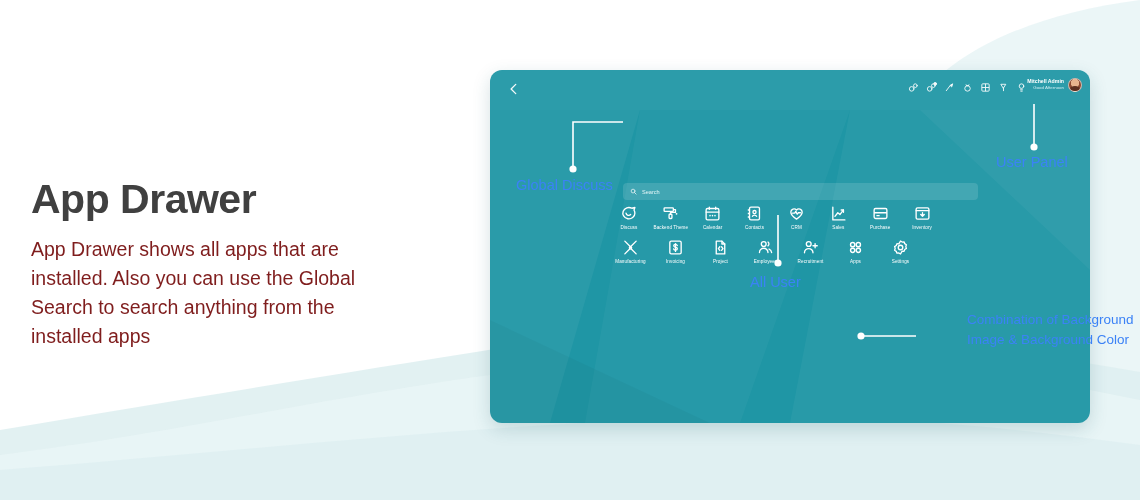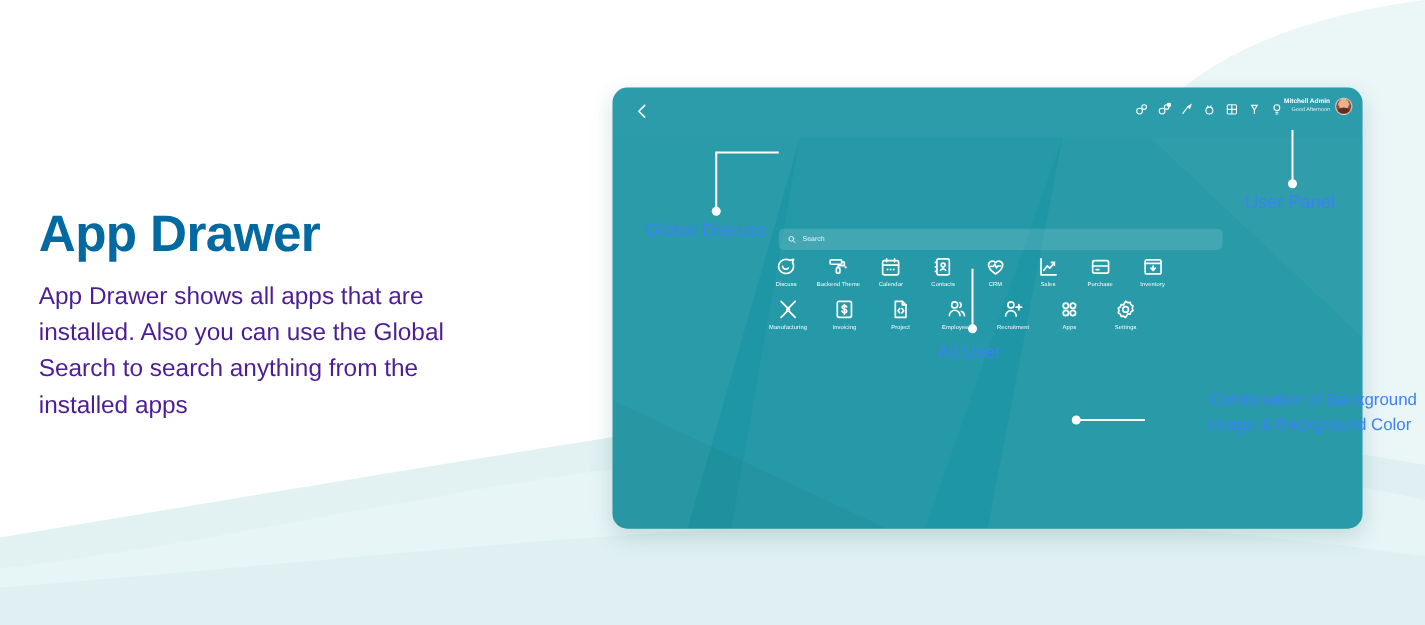--- a/index.html
+++ b/index.html
@@ -7,25 +7,25 @@
     width:1140px;height:500px;position:relative;overflow:hidden;
     background:#ffffff;
     font-family:"Liberation Sans", sans-serif;
   }
   .bg-layer{position:absolute;inset:0;overflow:hidden;}
   .bg-layer svg{position:absolute;inset:0;}
 
   
   .left-copy{position:absolute;left:31px;top:162px;width:400px;}
   .headline{
-    font-size:41px;font-weight:bold;color:#0369a1;letter-spacing:-0.5px;
-    margin:4px 0 14px 0;line-height:1.05;
+    font-size:41px;font-weight:bold;color:#404040;letter-spacing:-0.5px;
+    margin:16px 0 14px 0;line-height:1.05;
   }
   .body-copy{
-    font-size:19.5px;color:#4c1d95;line-height:1.48;margin:0;
+    font-size:19.5px;color:#7f1d1d;line-height:1.48;margin:0;
     max-width:360px;
   }
 
   
   .drawer{
     position:absolute;left:490px;top:70px;width:600px;height:353px;
     border-radius:12px;overflow:hidden;
     background:#1f96a5;
     box-shadow:0 6px 18px rgba(20,90,100,0.18);
   }

